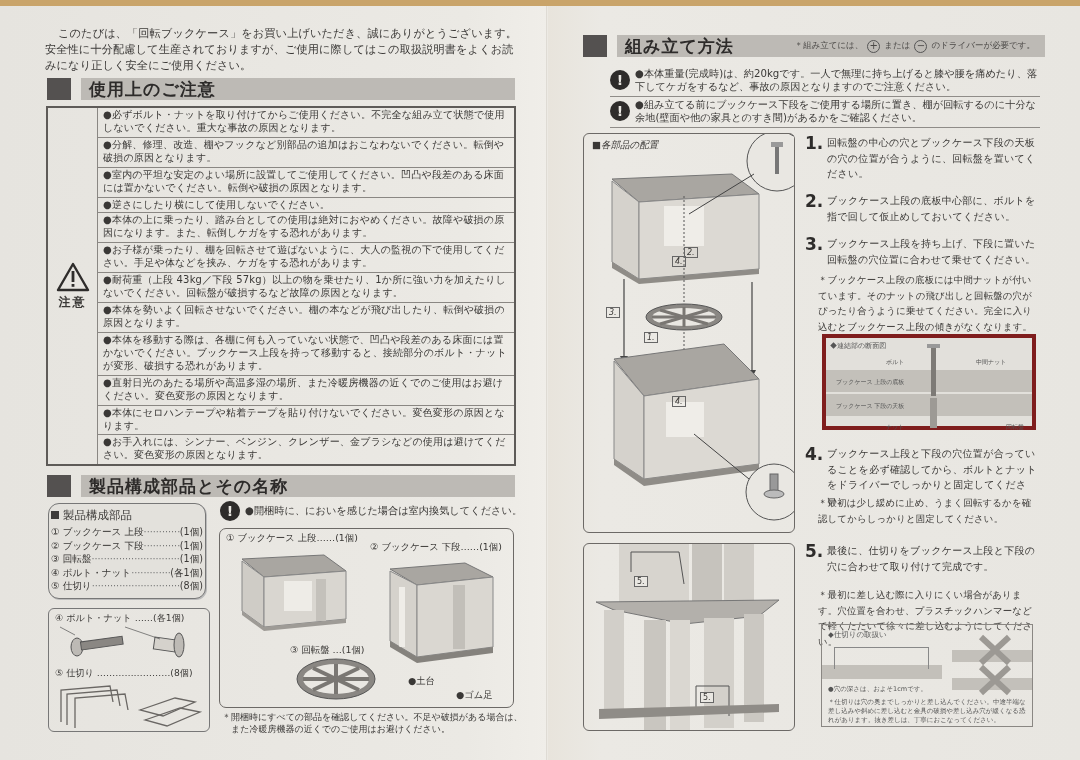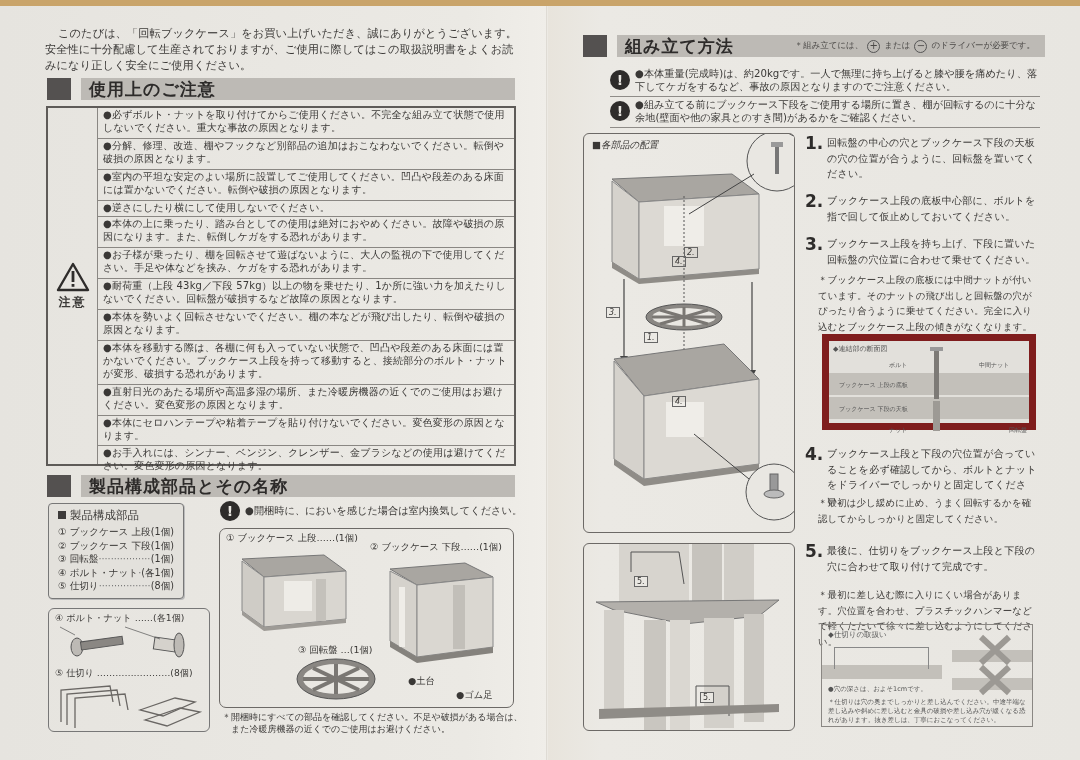--- a/index.html
+++ b/index.html
@@ -25,24 +25,24 @@
   .sec-head .sq { width:24px; height:22px; background:#545150; margin-right:10px; flex:none; }
   .sec-head .bar { height:22px; background:#bdbab5; flex:1; display:flex; align-items:center; padding-left:8px; }
   .sec-head .bar span.t { font-size:17px; font-weight:bold; color:#2d2b2a; letter-spacing:1px; }
   .sec-head .bar .note { margin-left:auto; margin-right:10px; font-size:8.5px; color:#4a4846; display:flex; align-items:center; gap:4px; }
   .circ { display:inline-flex; width:13px; height:13px; border:1px solid #555; border-radius:50%; align-items:center; justify-content:center; font-size:10px; line-height:1; }
 
   .caution-table { position:absolute; left:46px; top:106px; width:470px; height:360px; border:2px solid #5e5b58; display:flex; }
   .caution-side { width:50px; border-right:1px solid #8a8783; display:flex; flex-direction:column; align-items:center; justify-content:center;text-align:center; }
   .caution-side .lbl { font-size:12px; font-weight:bold; margin-top:2px; letter-spacing:2px; }
   .caution-rows { flex:1; display:flex; flex-direction:column; }
-  .c-row { border-bottom:1px solid #8a8783; padding:1px 4px 7px 5px; font-size:10px; line-height:12.8px; letter-spacing:0.2px; }
+  .c-row { border-bottom:1px solid #8a8783; padding:1px 4px 0 5px; font-size:10px; line-height:12.8px; letter-spacing:0.2px; }
   .c-row:last-child { border-bottom:none; }
 
-  .parts-list { position:absolute; left:48px; top:503px; width:136px; height:96px; border:1px solid #777; border-radius:4px; background:#e3e1dc; padding:4px 9px; box-shadow:1px 1px 0 #bbb; }
+  .parts-list { position:absolute; left:48px; top:503px; width:158px; height:96px; border:1px solid #777; border-radius:11px; background:#e3e1dc; padding:4px 2px; box-shadow:1px 1px 0 #bbb; }
   .parts-list .h { font-size:11.5px; margin-bottom:2px; }
   .parts-list .h .bx { display:inline-block; width:8px; height:8px; background:#3d3b3a; margin-right:4px; }
   .parts-list .it { font-size:9.6px; line-height:13.5px; display:flex; }
   .pl-dots { flex:1; overflow:hidden; white-space:nowrap; color:#777; }
 
   .bolt-box { position:absolute; left:48px; top:608px; width:162px; height:124px; border:1px solid #777; border-radius:6px; padding:3px 6px; font-size:9.2px; }
   .warn-line { position:absolute; display:flex; align-items:center; font-size:10.2px; }
   .excl { width:20px; height:20px; border-radius:50%; background:#2e2c2b; color:#e9e7e2; display:inline-flex; align-items:center; justify-content:center; font-weight:bold; font-size:14px; margin-right:5px; flex:none; }
 
   .parts-illus { position:absolute; left:219px; top:528px; width:295px; height:180px; border:1.5px solid #6c6966; border-radius:7px; }
@@ -54,21 +54,21 @@
 
   .diagram-box { position:absolute; left:583px; top:133px; width:212px; height:400px; border:1.5px solid #6c6966; border-radius:6px;font-style:italic; }
   .diagram-box .h { position:absolute; left:8px; top:5px; font-size:9.5px; }
   .diagram-box2 { position:absolute; left:583px; top:543px; width:212px; height:188px; border:1.5px solid #6c6966; border-radius:6px; overflow:hidden; }
 
   .step { position:absolute; left:805px; width:235px; display:flex; }
   .step .num { font-size:17px; font-weight:bold; width:22px; flex:none; color:#2e2c2b; line-height:16px; }
   .step .body { font-size:10px; line-height:15.5px; letter-spacing:0.3px; }
   .sub-note { position:absolute; left:818px; width:222px; font-size:9.4px; line-height:15.5px; letter-spacing:0.2px; }
 
-  .xsec { position:absolute; left:822px; top:334px; width:214px; height:96px; border:7px solid #7f1d1d; background:#e2e0db; font-size:6px; color:#555; }
+  .xsec { position:absolute; left:822px; top:334px; width:214px; height:96px; border:4px solid #7f1d1d; background:#e2e0db; font-size:6px; color:#555;font-family:Liberation Serif, serif; }
   .divider-box { position:absolute; left:821px; top:624px; width:212px; height:103px; border:1px solid #8a8783; font-size:6.5px; color:#555;padding-left:20px; }
 </style>
 </head>
 <body>
 
 <div class="page" id="page-left">
 </div>
 <div class="fold"></div>
 <div class="page" id="page-right"></div>
 
@@ -164,21 +164,21 @@
     <polygon points="8,62 30,78 112,70 112,74 30,82 8,66" fill="#9e9b96"></polygon>
   </svg>
   <svg style="position:absolute;left:165px;top:28px" width="115" height="110" viewBox="0 0 115 110">
     <polygon points="5,12 80,6 108,20 32,28" fill="#a9a6a1" stroke="#777"></polygon>
     <polygon points="5,14 32,28 32,100 5,84" fill="#d5d2cc" stroke="#888"></polygon>
     <polygon points="32,28 108,20 108,90 32,100" fill="#dad7d1" stroke="#888"></polygon>
     <rect x="14" y="30" width="6" height="60" fill="#efede8"></rect>
     <rect x="68" y="28" width="12" height="64" fill="#c2bfb9"></rect>
     <polygon points="5,84 32,100 108,90 108,96 32,106 5,90" fill="#85827d"></polygon>
   </svg>
-  <span class="lab" style="left:70px; top:115px;margin-left:8px;">③ 回転盤 …(1個)</span>
+  <span class="lab" style="left:70px; top:115px;">③ 回転盤 …(1個)</span>
   <svg style="position:absolute;left:75px;top:128px" width="82" height="45" viewBox="0 0 82 45">
     <ellipse cx="41" cy="22" rx="39" ry="20" fill="#8a8783" stroke="#555"></ellipse>
     <ellipse cx="41" cy="22" rx="33" ry="15" fill="#e9e7e2"></ellipse>
     <g stroke="#7a7773" stroke-width="4">
       <line x1="8" y1="22" x2="74" y2="22"></line>
         <line x1="41" y1="7" x2="41" y2="37"></line>
       <line x1="18" y1="11" x2="64" y2="33"></line>
         <line x1="64" y1="11" x2="18" y2="33"></line>
     </g>
   </svg>

